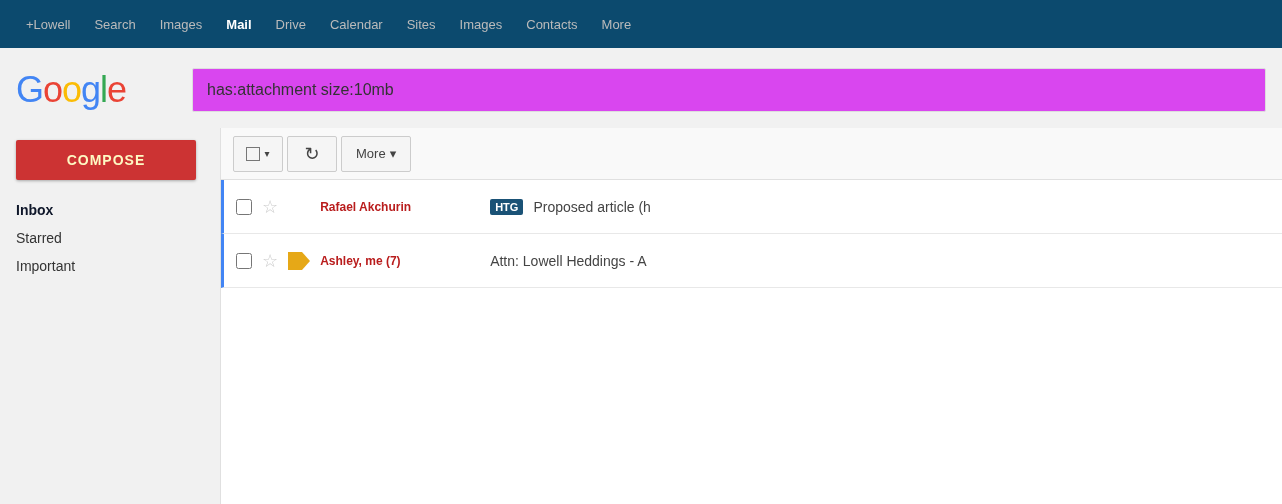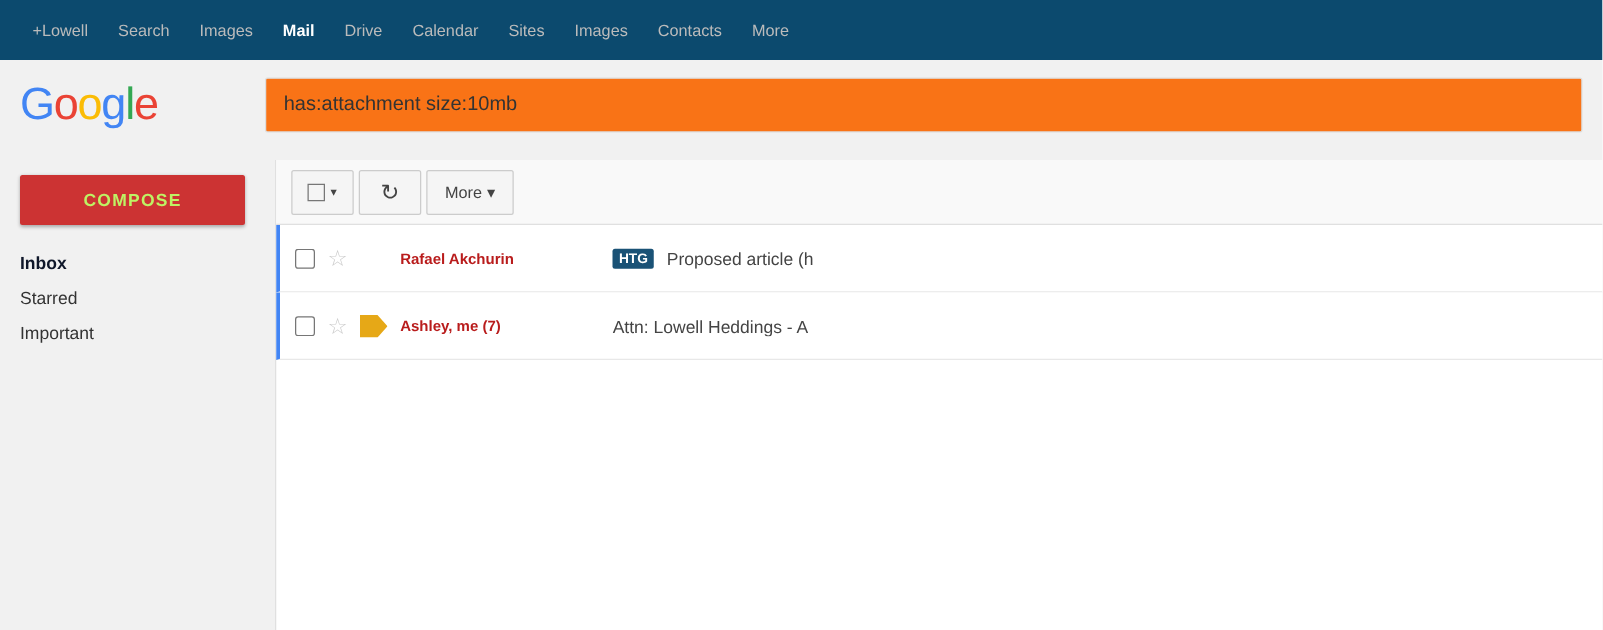--- a/index.html
+++ b/index.html
@@ -24,21 +24,22 @@
       align-items: center;
       cursor: pointer;
     }
     .top-nav a.active { color: #fff; font-weight: bold; }
 
     
     .header {
       background: #f1f1f1;
       padding: 14px 16px 10px 16px;
       display: flex;
-      gap: 36px;
+      align-items: center;
+      gap: 16px;
       height: 80px;
     }
     .logo {
       font-size: 36px;
       font-weight: 300;
       letter-spacing: -1px;
       min-width: 160px;
     }
     .logo span:nth-child(1) { color: #4285F4; }
     .logo span:nth-child(2) { color: #EA4335; }
@@ -54,21 +55,21 @@
       align-items: center;
     }
     .search-input {
       width: 100%;
       height: 44px;
       border: 1px solid #ddd;
       border-radius: 2px;
       padding: 0 14px;
       font-size: 16px;
       color: #333;
-      background: #f97316;
+      background: #d946ef;
       outline: none;
     }
 
     
     .main-container {
       display: flex;
       height: calc(504px - 48px - 80px);
       background: #f1f1f1;
     }
 
@@ -76,21 +77,21 @@
     .sidebar {
       width: 220px;
       min-width: 220px;
       padding: 12px 0;
       background: #f1f1f1;
     }
     .compose-btn {
       display: block;
       margin: 0 16px 16px 16px;
       background: #cc3333;
-      color: #bef264;
+      color: #fef9c3;
       font-size: 14px;
       font-weight: bold;
       letter-spacing: 1px;
       text-align: center;
       padding: 12px 0;
       border: none;
       border-radius: 2px;
       cursor: pointer;
       box-shadow: 0 1px 3px rgba(0,0,0,.3);
       width: 180px;

